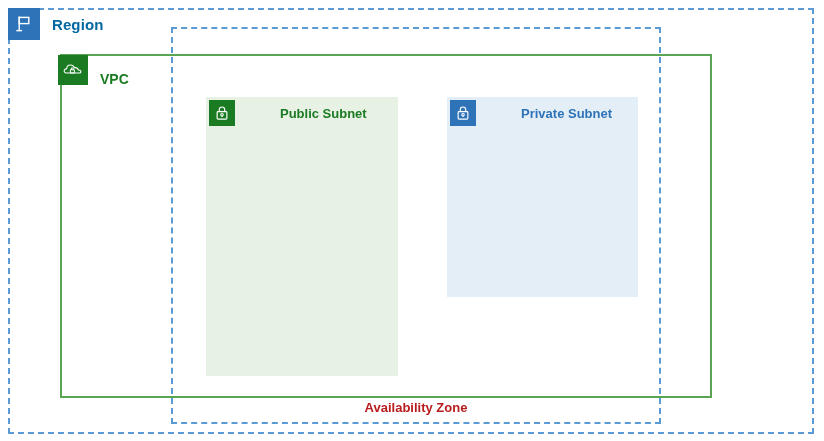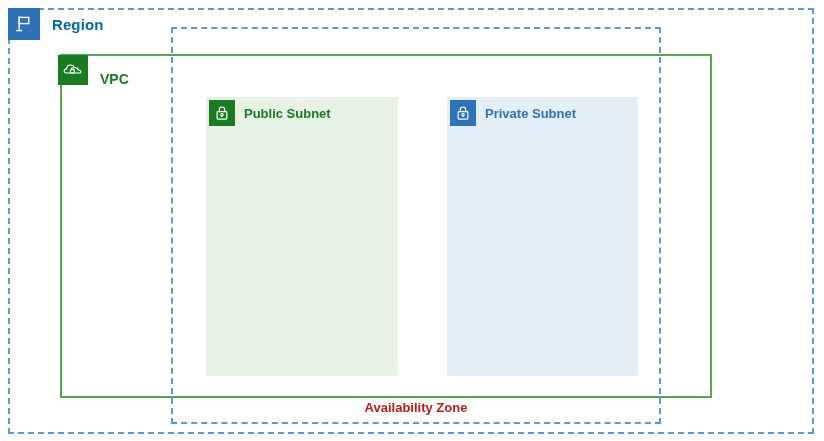--- a/index.html
+++ b/index.html
@@ -135,31 +135,32 @@
     top: 97px;
     width: 192px;
     height: 279px;
     background: #e7f1e4;
   }
 
   .subnet.private {
     left: 447px;
     top: 97px;
     width: 191px;
-    height: 279px;
+    height: 200px;
     background: #e4eef6;
   }
 
   .subnet-header {
     position: absolute;
     left: 3px;
     top: 3px;
     display: flex;
     align-items: center;
     height: 26px;
+    gap: 36px;
   }
 
   .subnet-header .icon-badge {
     width: 26px;
     height: 26px;
   }
 
   .subnet-label {
     margin-left: 9px;
     font-size: 13px;

